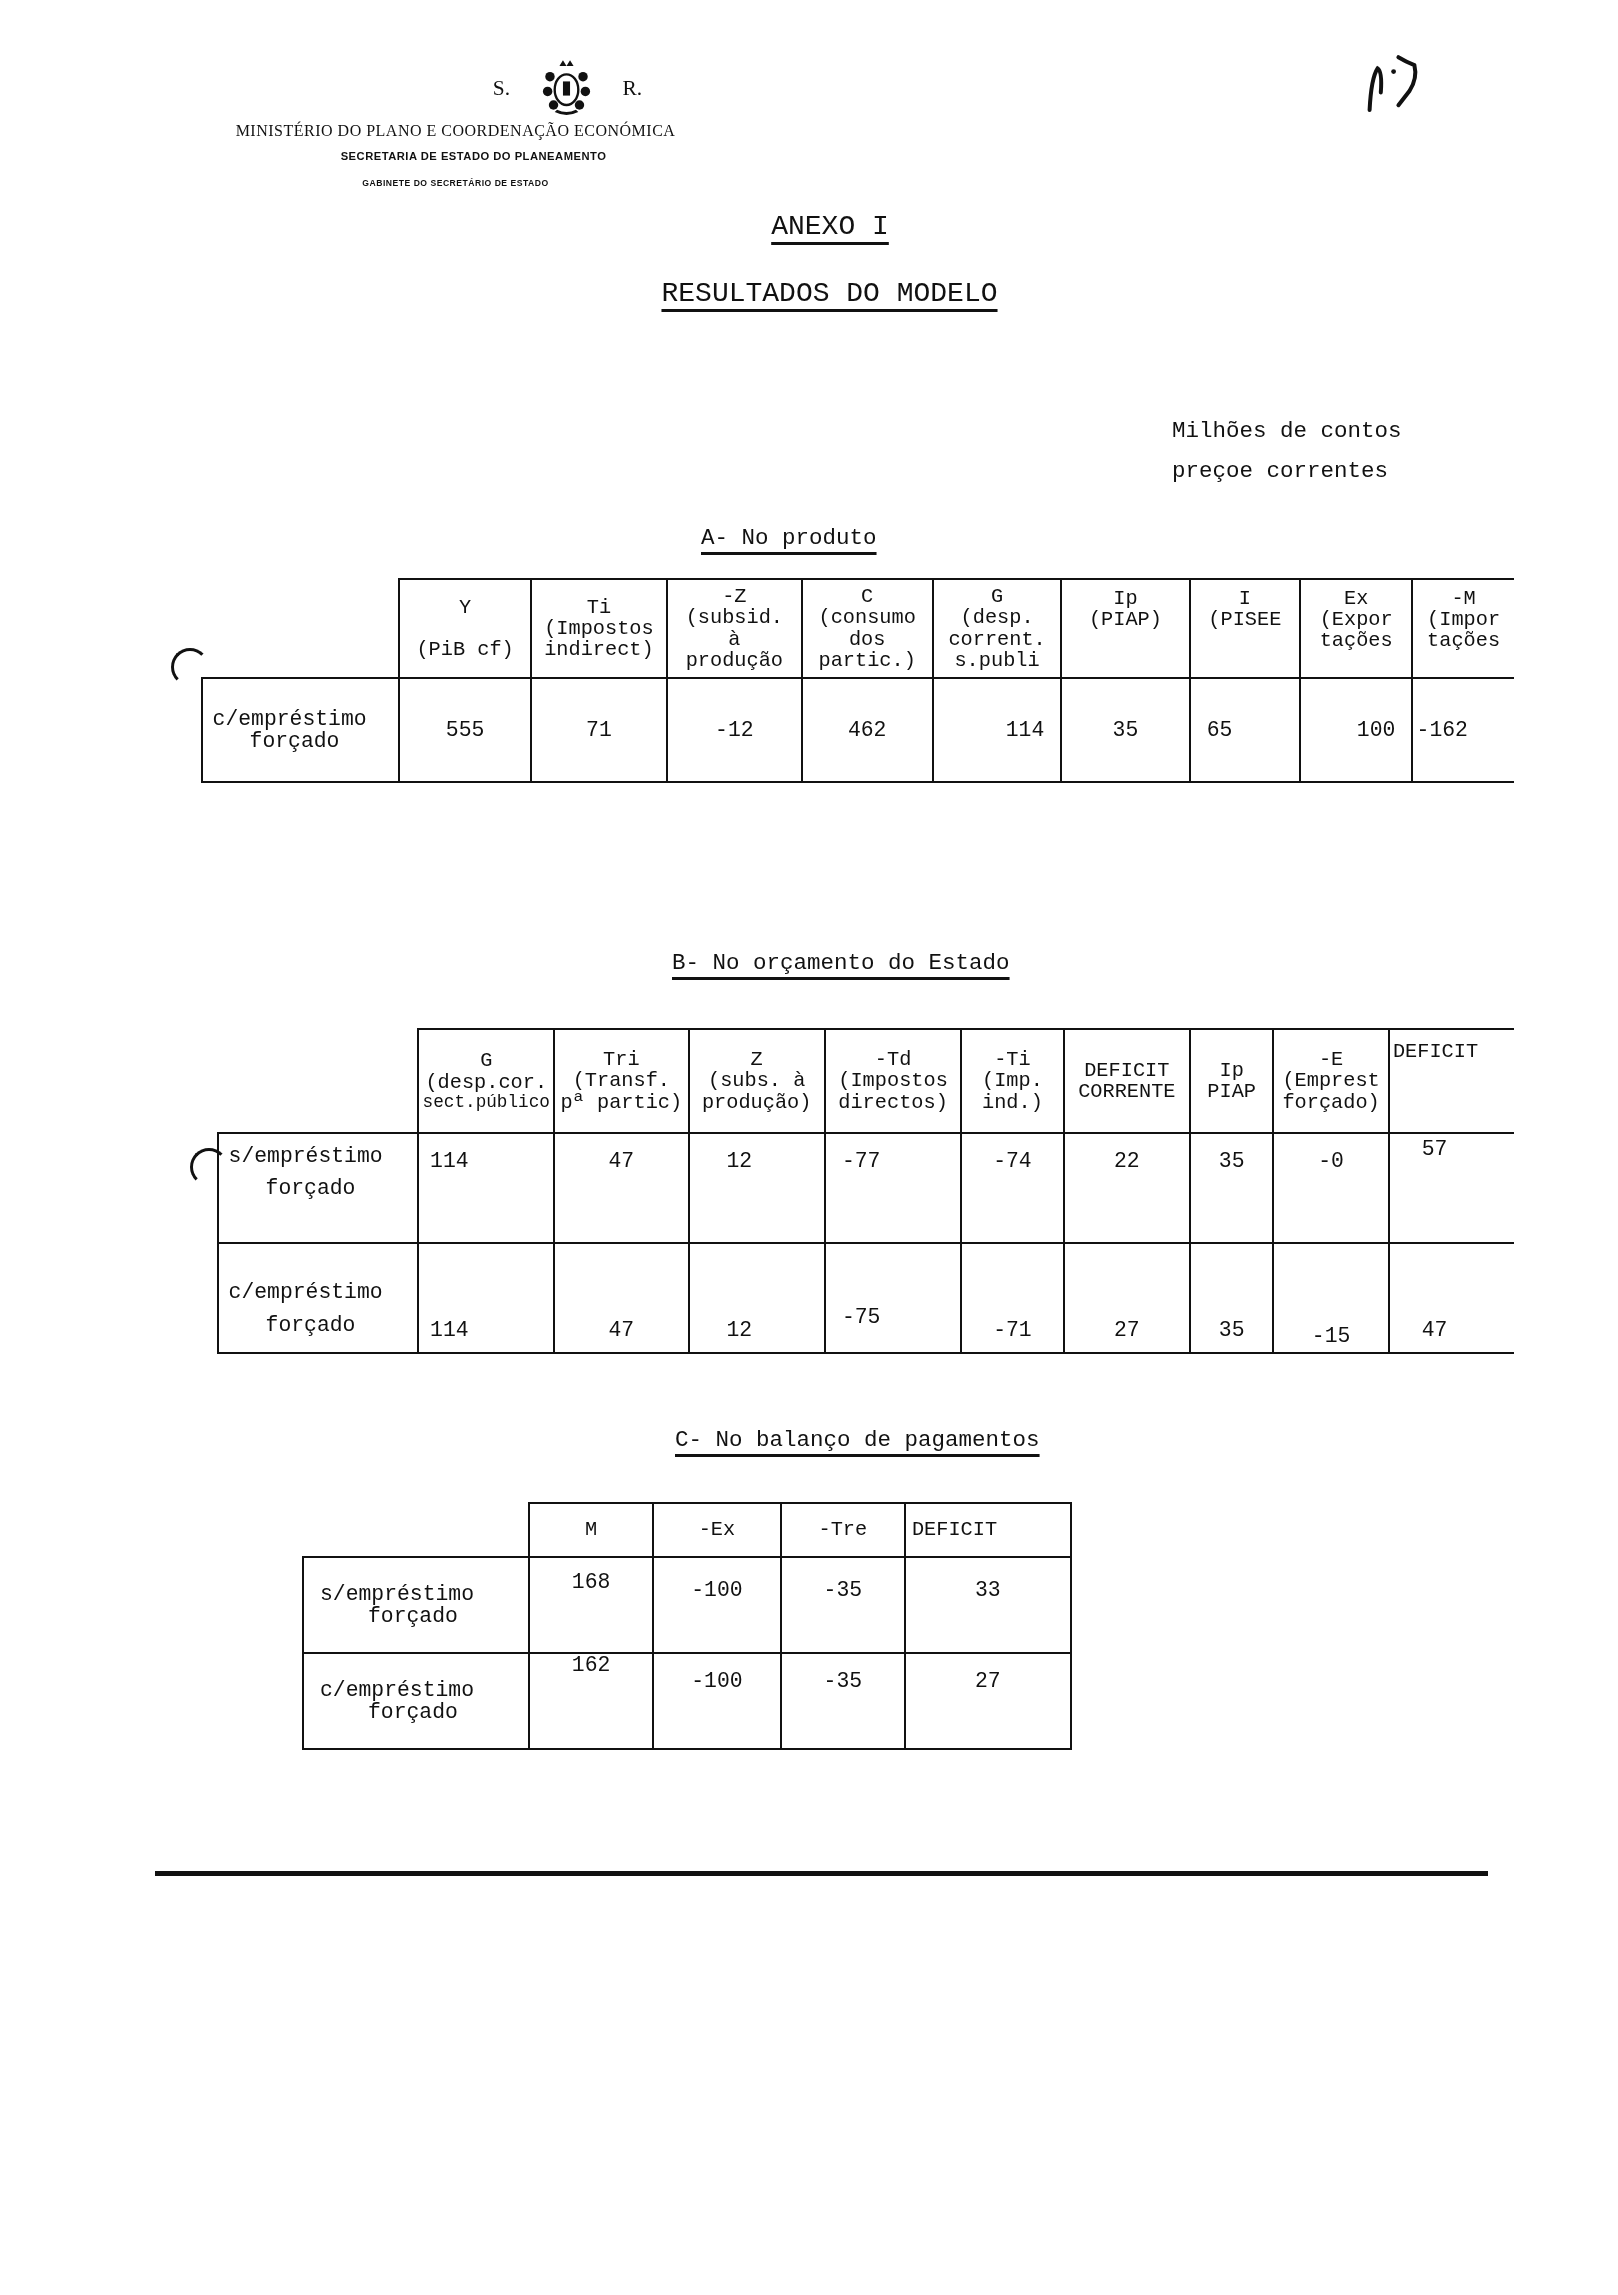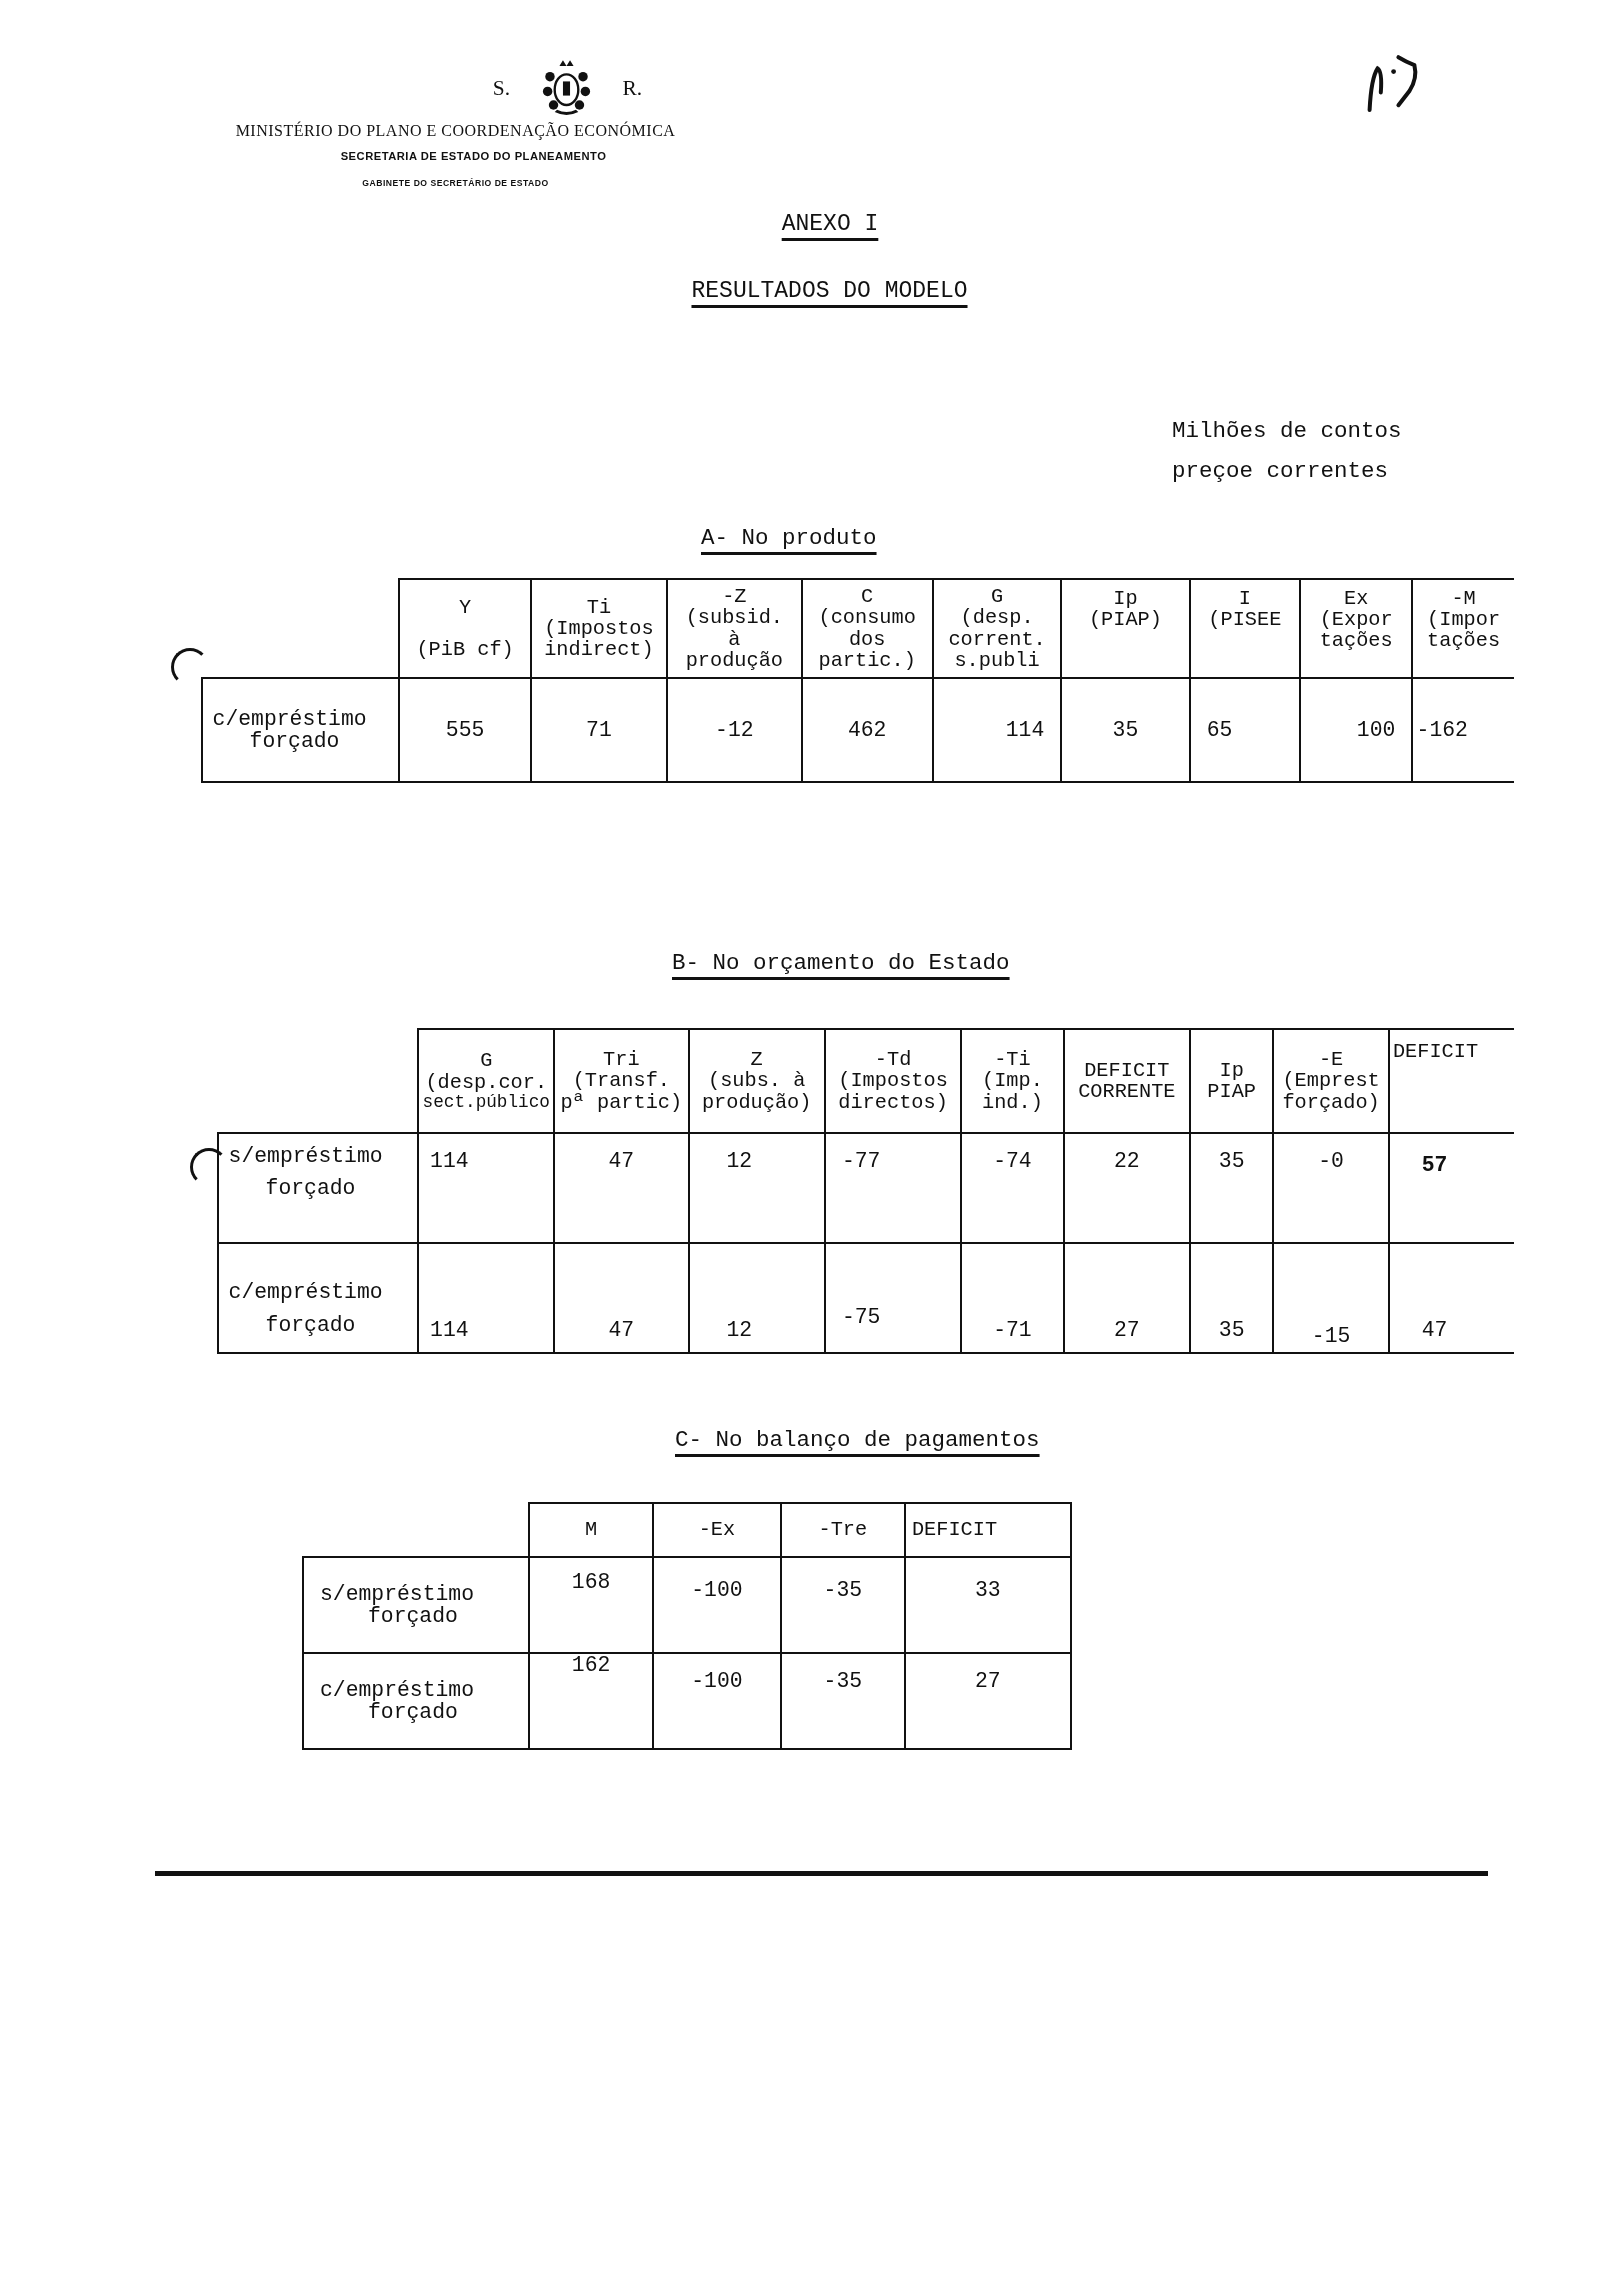--- a/index.html
+++ b/index.html
@@ -12,21 +12,21 @@
 
   
   .lh-sr { top:59px; left:0; width:1135px; font-size:21.4px; }
   .lh-sr span { display:inline-block; vertical-align:middle; }
   .crest { width:59px; height:59px; margin:0 21.4px; }
   .lh1 { top:122px; left:161px; width:589px; font-size:16px; letter-spacing:0.5px; }
   .lh2 { top:150px; left:179px; width:589px; font-size:11.2px; font-weight:bold; font-family:"Liberation Sans","DejaVu Sans",sans-serif; letter-spacing:0.5px; }
   .lh3 { top:178px; left:161px; width:589px; font-size:8.6px; font-weight:bold; font-family:"Liberation Sans","DejaVu Sans",sans-serif; letter-spacing:0.5px; }
   .handmark { top:54px; left:1360px; width:80px; height:64px; }
 
-  .title { font-size:23px; }
+  .title { font-size:28px; }
   .t-anexo { top:211px; left:696px; width:268px; }
   .t-result { top:278px; left:642px; width:375px; }
   .units1 { top:418px; left:1172px; font-size:22.5px; }
   .units2 { top:458px; left:1172px; font-size:22.5px; }
 
   .sec-title { font-size:22.5px; }
   .sec-a { top:525px; left:701px; }
   .sec-b { top:950px; left:672px; }
   .sec-c { top:1427px; left:675px; }
 
@@ -223,21 +223,21 @@
       <span class="lbl-line ind" style="padding-top:9.6px">forçado</span>
     </td>
     <td style="vertical-align:top;padding-top:16px;text-align:left;padding-left:10.7px;">114</td>
     <td style="vertical-align:top;padding-top:16px;">47</td>
     <td style="vertical-align:top;padding-top:16px;text-align:left;padding-left:37px;">12</td>
     <td style="vertical-align:top;padding-top:16px;text-align:left;padding-left:16px;">-77</td>
     <td style="vertical-align:top;padding-top:16px;">-74</td>
     <td style="vertical-align:top;padding-top:16px;">22</td>
     <td style="vertical-align:top;padding-top:16px;">35</td>
     <td style="vertical-align:top;padding-top:16px;">-0</td>
-    <td class="open-right" style="vertical-align:top;padding-top:20px;text-align:left;padding-left:32px;font-weight:bold;">57</td>
+    <td class="open-right" style="vertical-align:top;padding-top:4px;text-align:left;padding-left:32px;">57</td>
   </tr>
   <tr class="r">
     <td class="lbl" style="vertical-align:bottom;padding-bottom:16px;">
       <span class="lbl-line">c/empréstimo</span>
       <span class="lbl-line ind" style="padding-top:9.6px">forçado</span>
     </td>
     <td style="vertical-align:bottom;padding-bottom:10.7px;text-align:left;padding-left:10.7px;">114</td>
     <td style="vertical-align:bottom;padding-bottom:10.7px;">47</td>
     <td style="vertical-align:bottom;padding-bottom:10.7px;text-align:left;padding-left:37px;">12</td>
     <td style="vertical-align:bottom;padding-bottom:24px;text-align:left;padding-left:16px;">-75</td>

